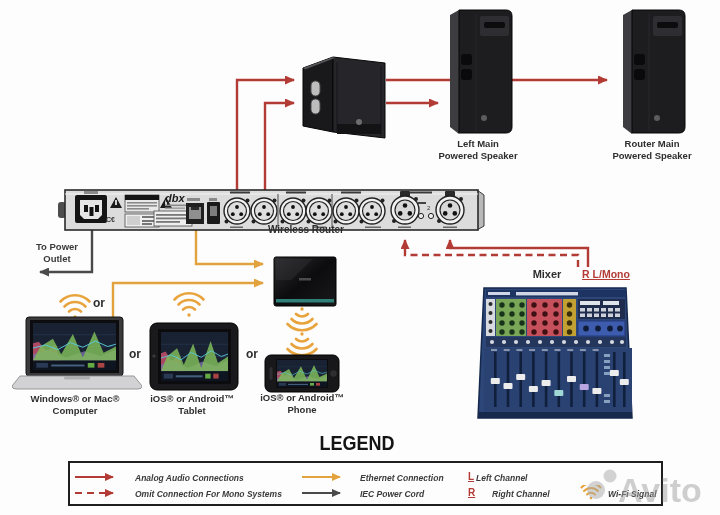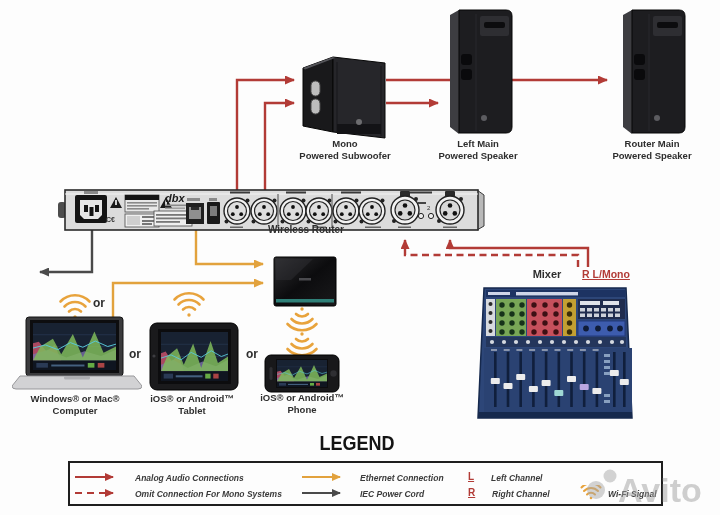--- a/index.html
+++ b/index.html
@@ -124,24 +124,20 @@
     <polygon points="4,7 13,2 13,126 4,119" fill="#3d3d41"></polygon>
     <path d="M13,2 H60 Q66,2 66,8 V119 Q66,125 60,125 H13 Z" fill="#1d1d20" stroke="#070707"></path>
     <rect x="34" y="8" width="29" height="20" rx="2" fill="#2e2e32"></rect>
     <rect x="38" y="14" width="21" height="6" rx="2" fill="#0c0c0e"></rect>
     <rect x="15" y="46" width="11" height="11" rx="3" fill="#0a0a0c"></rect>
     <rect x="15" y="61" width="11" height="11" rx="3" fill="#0a0a0c"></rect>
     <line x1="30" y1="6" x2="30" y2="123" stroke="#28282c" stroke-width="1"></line>
     <circle cx="38" cy="110" r="3" fill="#5c5c60"></circle>
   </svg>
 
-  <div class="lbl" style="left:295px;top:138px;width:100px;z-index:3">
-    <div>Mono</div>
-      <div>Powered Subwoofer</div>
-  </div>
   <div class="lbl" style="left:428px;top:138px;width:100px;z-index:3">
     <div>Left Main</div>
       <div>Powered Speaker</div>
   </div>
   <div class="lbl" style="left:602px;top:138px;width:100px;z-index:3">
     <div>Router Main</div>
       <div>Powered Speaker</div>
   </div>
 
   <svg class="abs" style="left:58px;top:186px;z-index:2" width="428" height="50" viewBox="0 0 428 50">
@@ -280,20 +276,24 @@
       </g>
     </g>
 
     <rect x="172" y="40.5" width="13" height="1.5" fill="#666"></rect>
       <rect x="255" y="40.5" width="13" height="1.5" fill="#666"></rect>
     <rect x="307" y="40.5" width="16" height="1.5" fill="#666"></rect>
       <rect x="340" y="40.5" width="13" height="1.5" fill="#666"></rect>
     <rect x="385" y="40.5" width="14" height="1.5" fill="#666"></rect>
   </svg>
 
+  <div class="lbl" style="left:17px;top:241px;width:80px;z-index:3;color:#3a3a3a">
+    <div>To Power</div>
+      <div>Outlet</div>
+  </div>
 
   <div class="lbl" style="left:256px;top:224px;width:100px;z-index:3;font-size:10px">
     <span>Wireless Router</span>
   </div>
   <svg class="abs" style="left:273px;top:256px;z-index:2" width="64" height="52" viewBox="0 0 64 52">
     <defs>
         <linearGradient id="rtg" x1="0" y1="0" x2="1" y2="1">
       <stop offset="0" stop-color="#2e2e30"></stop>
           <stop offset="0.5" stop-color="#0c0c0e"></stop>
           <stop offset="1" stop-color="#1a1a1c"></stop>
@@ -518,21 +518,21 @@
     <line x1="2" y1="5" x2="40" y2="5" stroke="#e2a23d" stroke-width="2.2" marker-end="url(#lmY)"></line>
   </svg>
   <div class="legend-lbl" style="left:360px;top:473px">Ethernet Connection</div>
 
   <svg class="abs" style="left:300px;top:488px" width="48" height="10" viewBox="0 0 48 10">
     <line x1="2" y1="5" x2="40" y2="5" stroke="#4a4a4a" stroke-width="2.2" marker-end="url(#lmD)"></line>
   </svg>
   <div class="legend-lbl" style="left:360px;top:489px">IEC Power Cord</div>
 
   <div class="legend-key" style="left:468px;top:471px">L</div>
-  <div class="legend-lbl" style="left:491px;top:473px">Left Channel</div>
+  <div class="legend-lbl" style="left:476px;top:473px">Left Channel</div>
   <div class="legend-key" style="left:468px;top:487px">R</div>
   <div class="legend-lbl" style="left:492px;top:489px">Right Channel</div>
 
   <svg class="abs" style="left:580px;top:485px" width="22" height="15" viewBox="0 0 22 15">
     <g stroke="#e8a33c" stroke-width="2" fill="none" stroke-linecap="round">
       <circle cx="11" cy="13" r="1.3" fill="#e8a33c" stroke="none"></circle>
       <path d="M7,9.5 A5.5,5.5 0 0 1 15,9.5"></path>
       <path d="M4,6 A9.5,9.5 0 0 1 18,6"></path>
       <path d="M1.5,2.5 A13,13 0 0 1 20.5,2.5"></path>
     </g>

